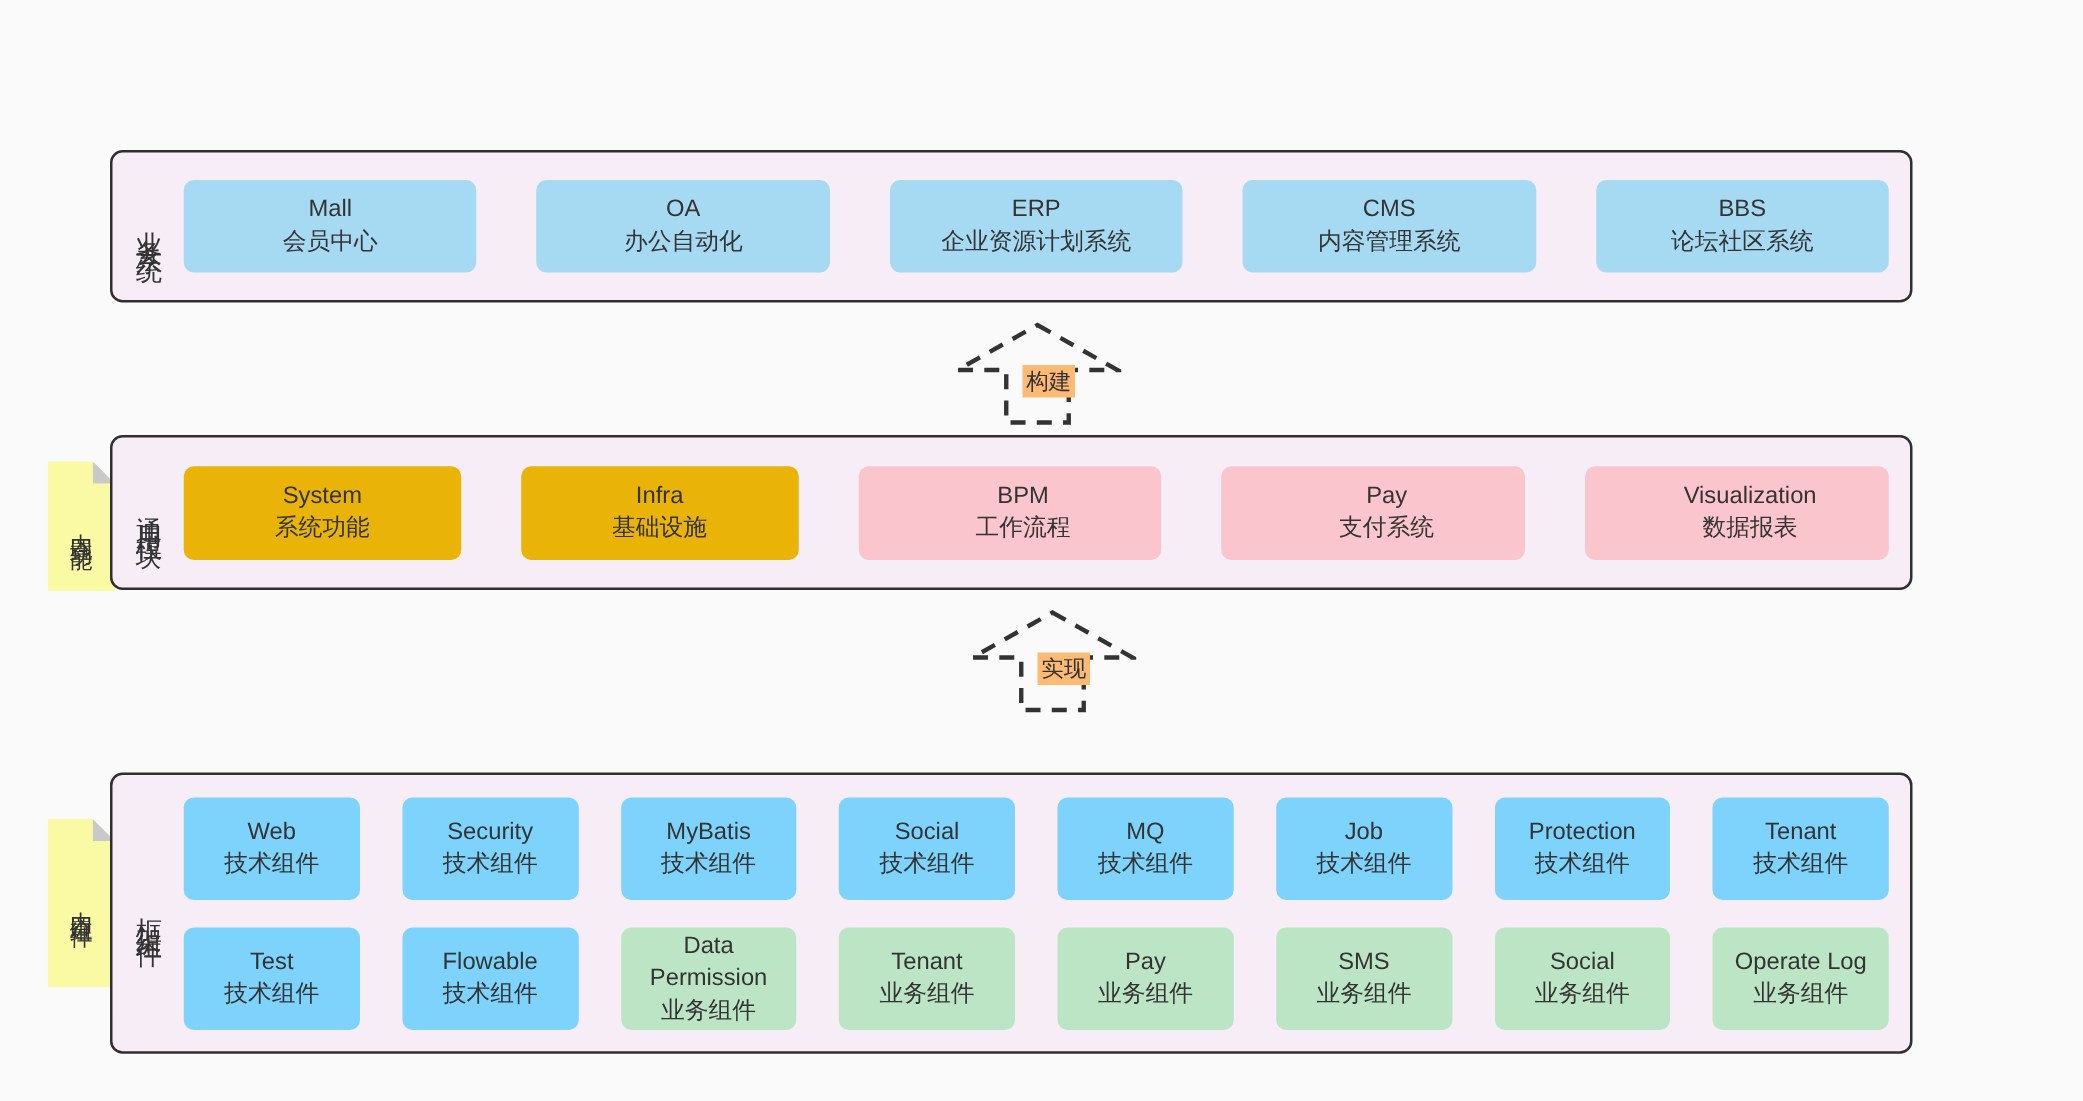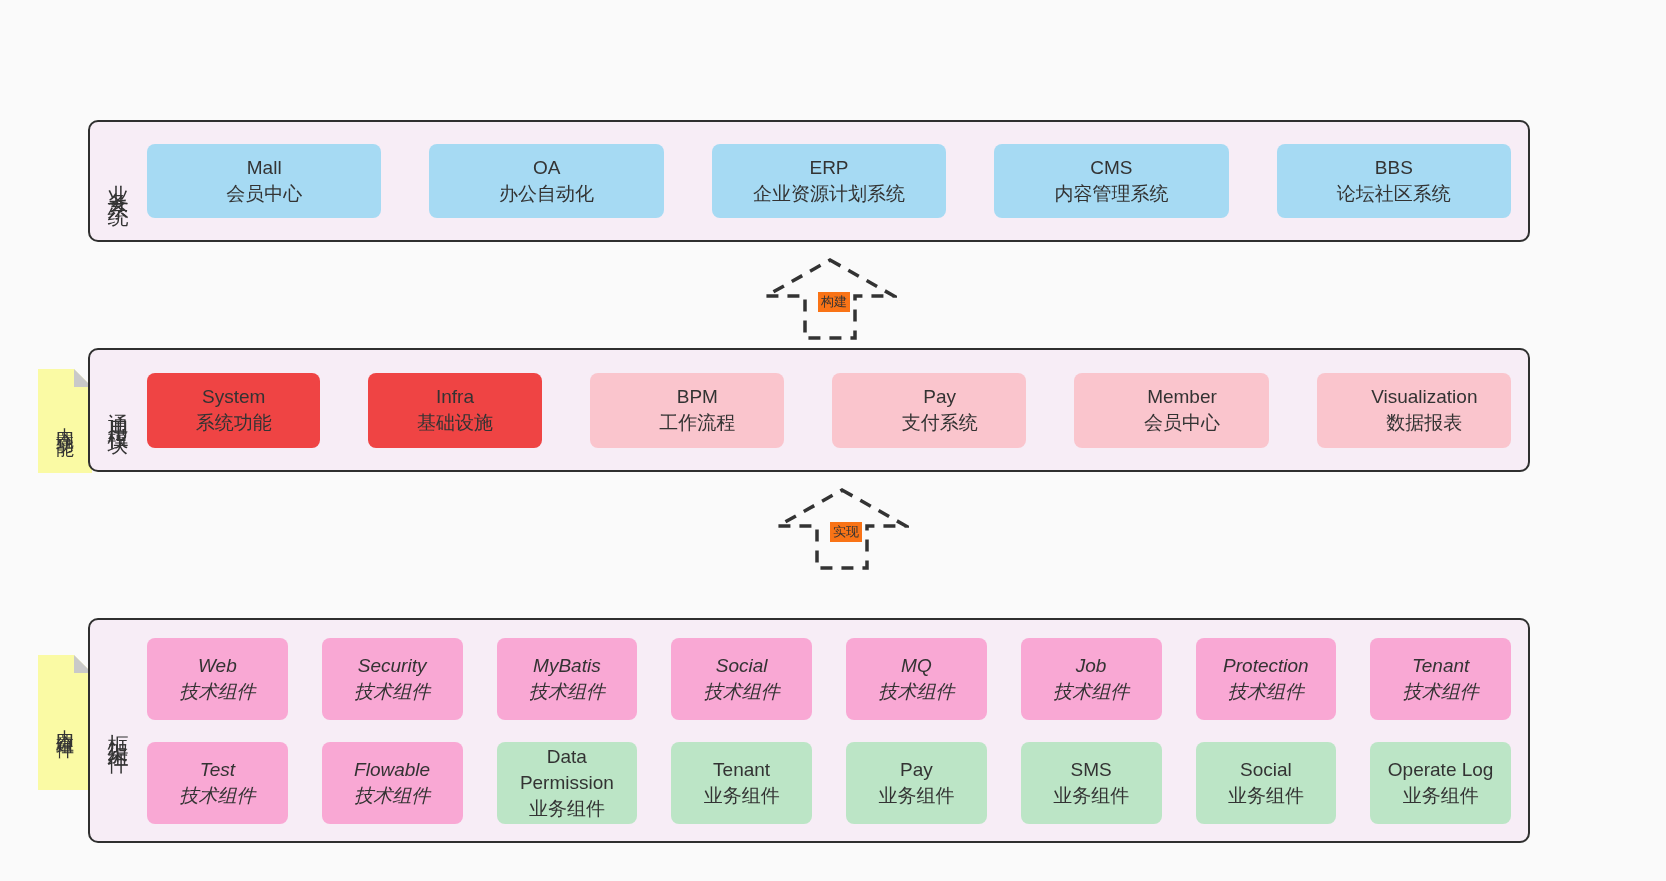--- a/index.html
+++ b/index.html
@@ -25,45 +25,45 @@
   .boxes.g48{gap:48px;}
   .boxes.g34{gap:34px;}
   .rows{flex:1;display:flex;flex-direction:column;gap:22px;margin-right:17px;}
   .box{
     flex:1;border-radius:8px;display:flex;flex-direction:column;
     justify-content:center;align-items:center;text-align:center;
     font-size:19px;line-height:26px;color:#333;padding:2px 4px;box-sizing:border-box;
   }
   .h74{height:74px;} .h75{height:75px;} .h82{height:82px;}
   .blue{background:#a6daf3;}
-  .red{background:#ef4444;}
+  .red{background:#eab308;}
   .pink{background:#fac5cd;padding-left:25px;}
-  .gdark{background:#f9a8d4;font-style:italic;}
+  .gdark{background:#7dd3fc;}
   .glight{background:#bce5c6;}
   
   .side-tag{
     position:absolute;left:38px;width:54px;box-sizing:border-box;z-index:1;
     background:#fafaa4;
     clip-path:polygon(0 0,calc(100% - 18px) 0,100% 18px,100% 100%,0 100%);
     display:flex;justify-content:center;align-items:center;
   }
   .side-tag .tag-text{
     writing-mode:vertical-lr;text-orientation:upright;
     font-size:18px;letter-spacing:0.22em;color:#333;line-height:1;
   }
   .fold{
     position:absolute;top:0;right:0;width:18px;height:18px;background:#c9c9c9;
     clip-path:polygon(0 0,100% 100%,0 100%);
   }
   
   .arrow{position:absolute;width:134px;height:84px;z-index:2;}
   .arrow svg{position:absolute;left:0;top:0;}
   .arrow .arrow-label{
-    position:absolute;left:55px;top:35px;background:#f97316;
-    font-size:13px;color:#333;padding:1px 3px;white-space:nowrap;text-align:right;
+    position:absolute;left:55px;top:35px;background:#fdba74;
+    font-size:18px;color:#333;padding:1px 3px;white-space:nowrap;text-align:right;
   }
 </style>
 </head>
 <body>
 
 <div class="stage">
 
   <div class="side-tag" style="top:369px;height:104px;">
     <span class="tag-text">内置功能</span>
   </div>
@@ -120,24 +120,20 @@
       </div>
       <div class="box pink h75">
         <div>BPM</div>
         <div>工作流程</div>
       </div>
       <div class="box pink h75">
         <div>Pay</div>
         <div>支付系统</div>
       </div>
       <div class="box pink h75">
-        <div>Member</div>
-        <div>会员中心</div>
-      </div>
-      <div class="box pink h75">
         <div>Visualization</div>
         <div>数据报表</div>
       </div>
     </div>
   </section>
 
   <div class="arrow" style="left:775px;top:487px;">
     <svg width="134" height="84" viewBox="0 0 134 84">
       <polygon points="67,3 131,39 92,39 92,81 42,81 42,39 3,39" fill="none" stroke="#333" stroke-width="3.5" stroke-dasharray="12 9"></polygon>
     </svg>

